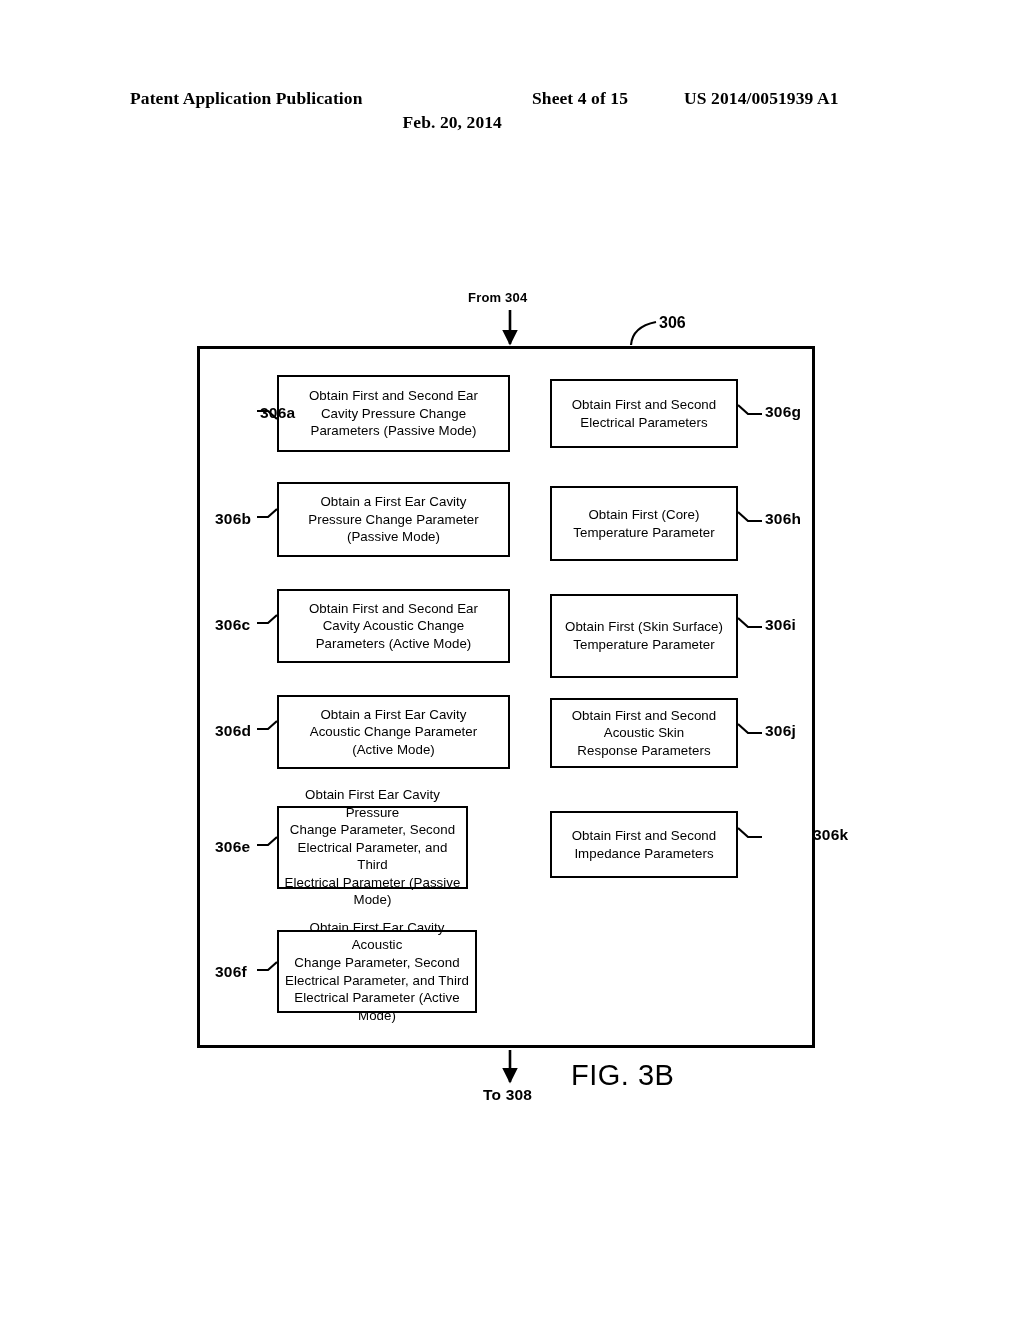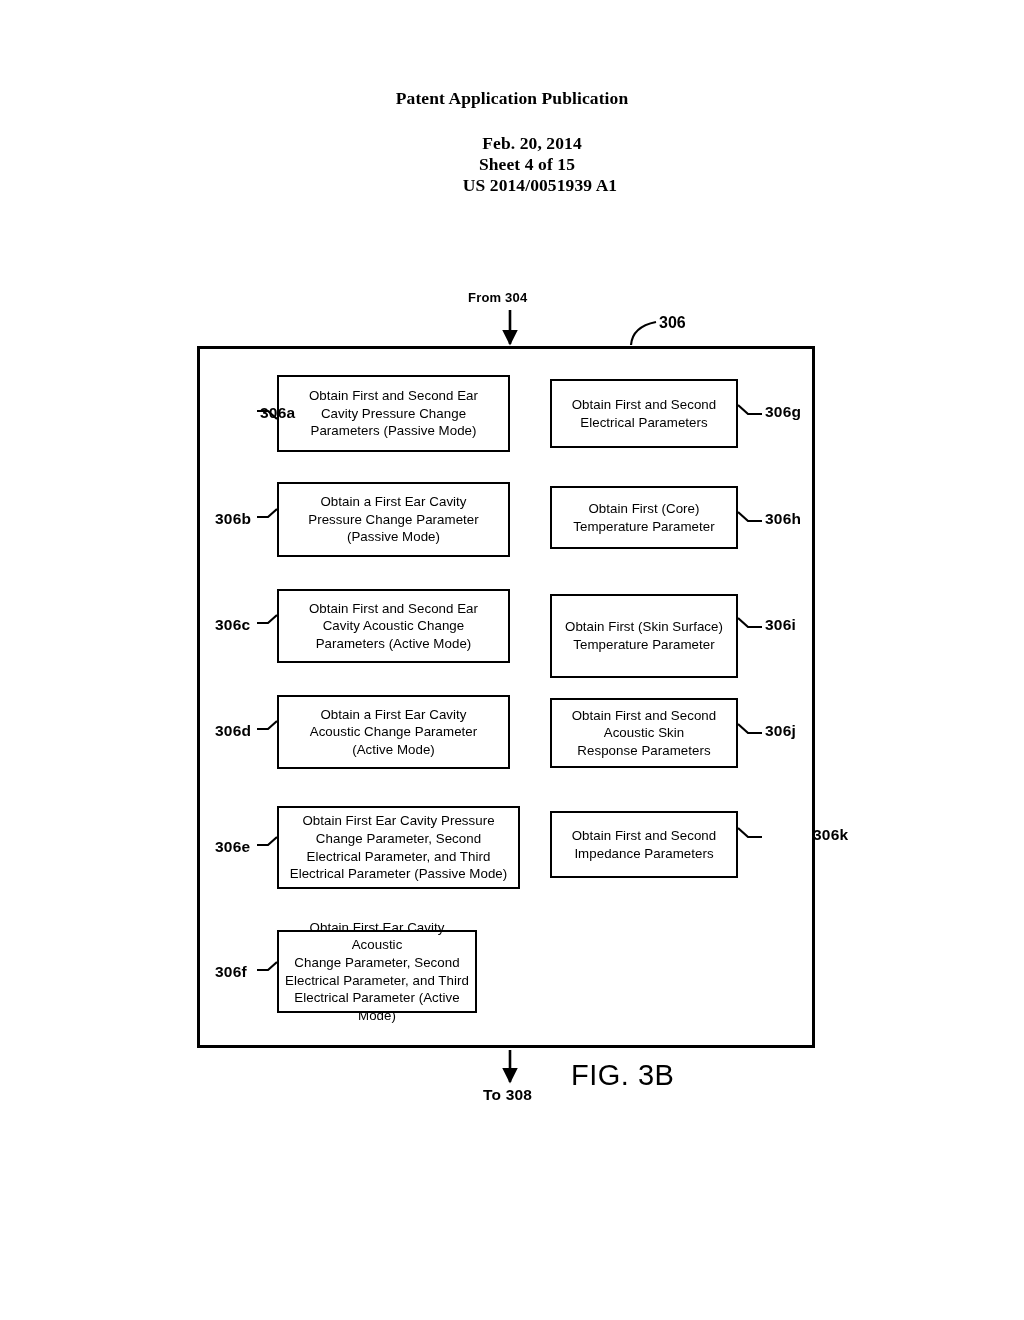--- a/index.html
+++ b/index.html
@@ -16,27 +16,26 @@
     overflow: hidden;
   }
 
   
   .pat-header {
     position: absolute;
     top: 88px;
     left: 130px;
     width: 764px;
     display: flex;
-    align-items: center;
+    align-items: flex-start;
     font-family: "Liberation Serif", serif;
     font-weight: bold;
     font-size: 17.5px;
     letter-spacing: 0.1px;
     white-space: nowrap;
-    flex-direction: column;
   }
   .pat-header .h-pub   { }
   .pat-header .h-date  { margin-left: 40px; margin-top: 24px; }
   .pat-header .h-sheet { margin-left: 30px; }
   .pat-header .h-num   { margin-left: 56px; }
 
   
   .figure {
     position: absolute;
     left: 0;
@@ -177,21 +176,21 @@
 
   <div class="step" style="left:277px; top:695px; width:233px; height:74px;">
     <div>
       <span>Obtain a First Ear Cavity</span>
       <span>Acoustic Change Parameter</span>
       <span>(Active Mode)</span>
     </div>
   </div>
   <div class="ref" style="left:215px; top:722px;">306d</div>
 
-  <div class="step" style="left:277px; top:806px; width:243px; height:83px;">
+  <div class="step" style="left:277px; top:806px; width:191px; height:83px;">
     <div>
       <span>Obtain First Ear Cavity Pressure</span>
       <span>Change Parameter, Second</span>
       <span>Electrical Parameter, and Third</span>
       <span>Electrical Parameter (Passive Mode)</span>
     </div>
   </div>
   <div class="ref" style="left:215px; top:838px;">306e</div>
 
   <div class="step" style="left:277px; top:930px; width:200px; height:83px;">
@@ -205,21 +204,21 @@
   <div class="ref" style="left:215px; top:963px;">306f</div>
 
   <div class="step" style="left:550px; top:379px; width:188px; height:69px;">
     <div>
       <span>Obtain First and Second</span>
       <span>Electrical Parameters</span>
     </div>
   </div>
   <div class="ref" style="left:765px; top:403px;">306g</div>
 
-  <div class="step" style="left:550px; top:486px; width:188px; height:63px;">
+  <div class="step" style="left:550px; top:486px; width:188px; height:75px;">
     <div>
       <span>Obtain First (Core)</span>
       <span>Temperature Parameter</span>
     </div>
   </div>
   <div class="ref" style="left:765px; top:510px;">306h</div>
 
   <div class="step" style="left:550px; top:594px; width:188px; height:84px;">
     <div>
       <span>Obtain First (Skin Surface)</span>

